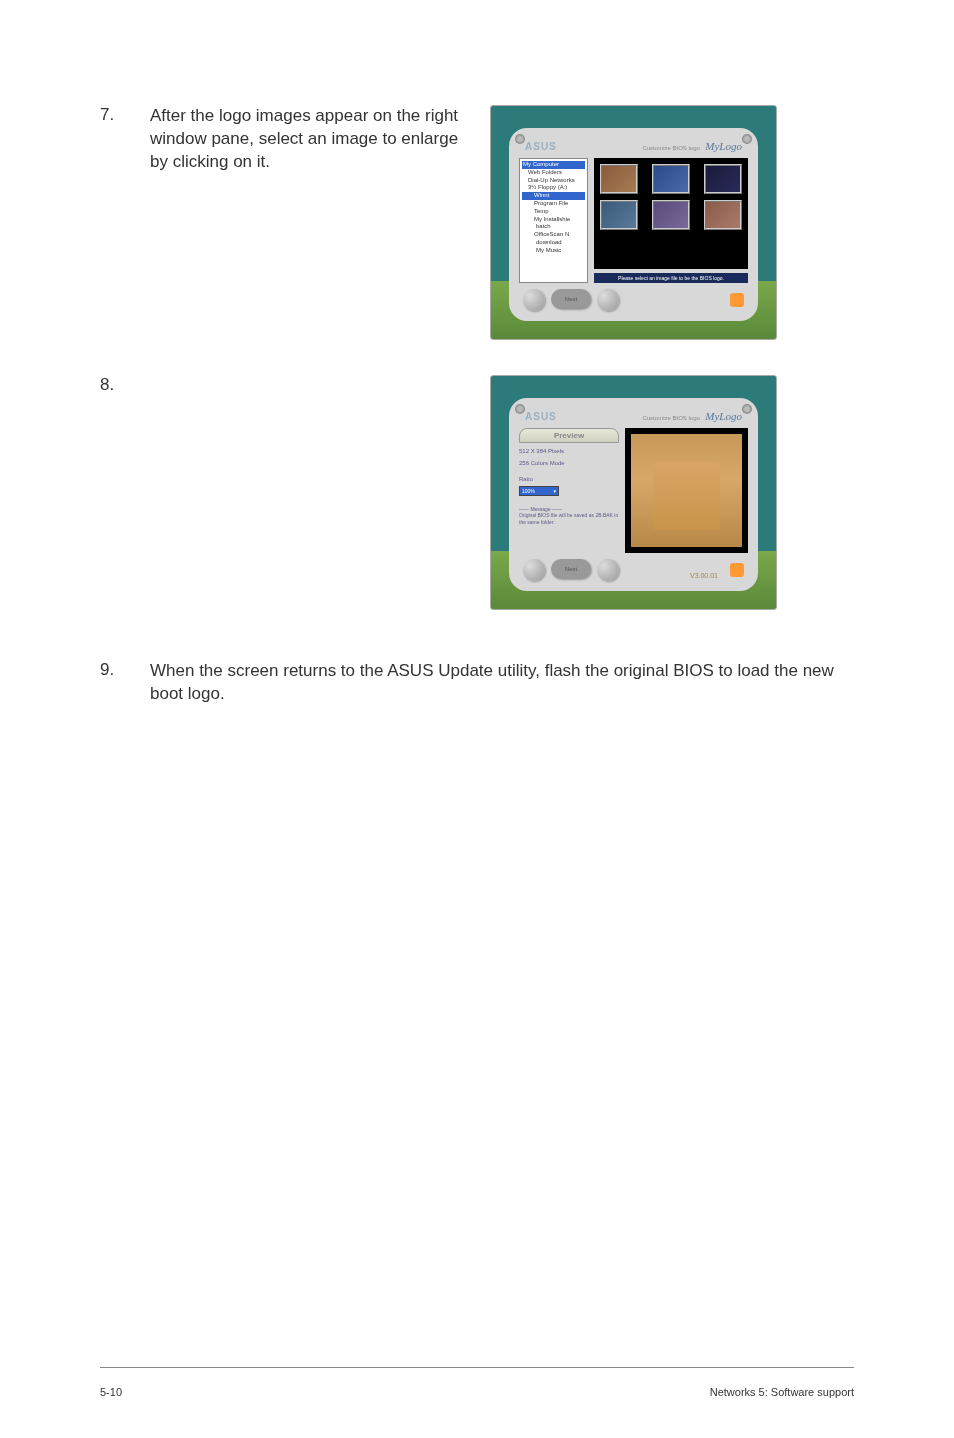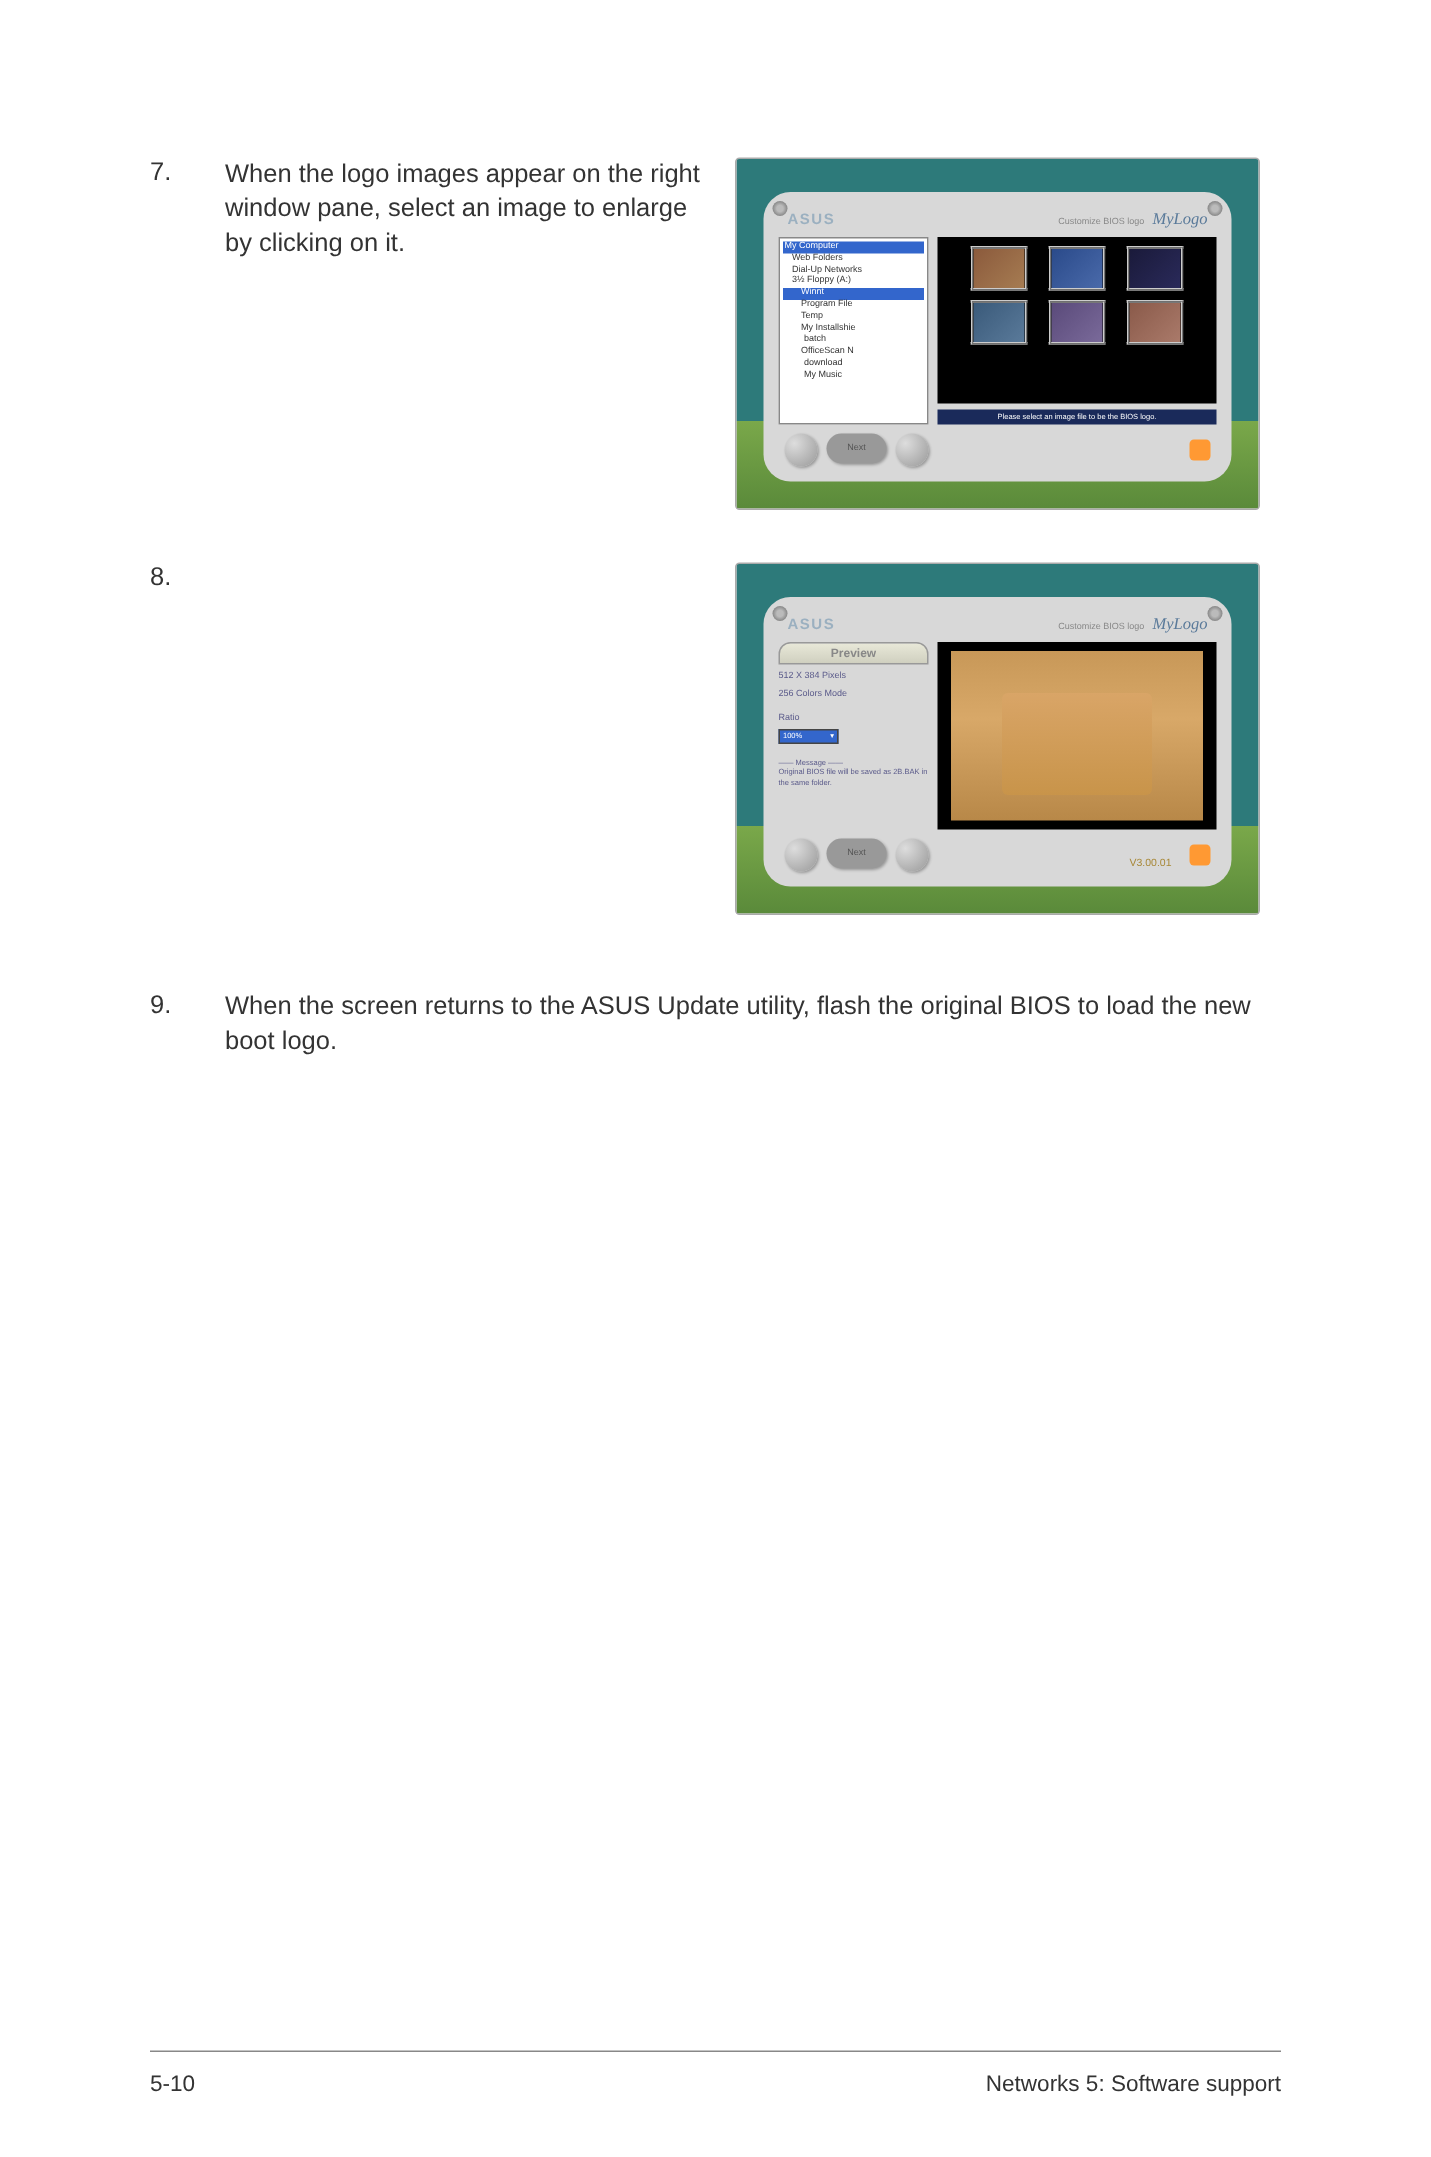--- a/index.html
+++ b/index.html
@@ -34,21 +34,21 @@
     }
     .text-col {
       width: 380px;
       flex-shrink: 0;
     }
     .img-col {
       flex: 1;
       padding-left: 10px;
     }
     .screenshot {
-      width: 350px;
+      width: 287px;
       height: 235px;
       background: linear-gradient(to bottom, #2d7a7a 0%, #2d7a7a 75%, #7aa84a 75%, #5a8a3a 100%);
       border-radius: 3px;
       position: relative;
       overflow: hidden;
       border: 1px solid #aaa;
     }
     .device-frame {
       position: absolute;
       left: 18px;
@@ -268,34 +268,34 @@
       border: none;
       border-top: 1px solid #888;
     }
     .footer {
       position: absolute;
       bottom: 40px;
       left: 100px;
       right: 100px;
       display: flex;
       justify-content: space-between;
-      font-size: 15px;
+      font-size: 11px;
       color: #333;
     }
   </style>
 </head>
 <body>
 
 <div class="content">
 
   <div class="split-row" style="margin-bottom:35px;">
     <div class="text-col">
       <div class="instruction-row">
         <div class="instruction-num">7.</div>
-        <div class="instruction-text">When the logo images appear on the right window pane, select an image to enlarge by clicking on it.</div>
+        <div class="instruction-text">After the logo images appear on the right window pane, select an image to enlarge by clicking on it.</div>
       </div>
     </div>
     <div class="img-col">
       <div class="screenshot">
         <div class="device-frame">
           <div class="screw tl"></div>
             <div class="screw tr"></div>
           <div class="brand-row">
             <span class="asus-text">ASUS</span>
             <span>

